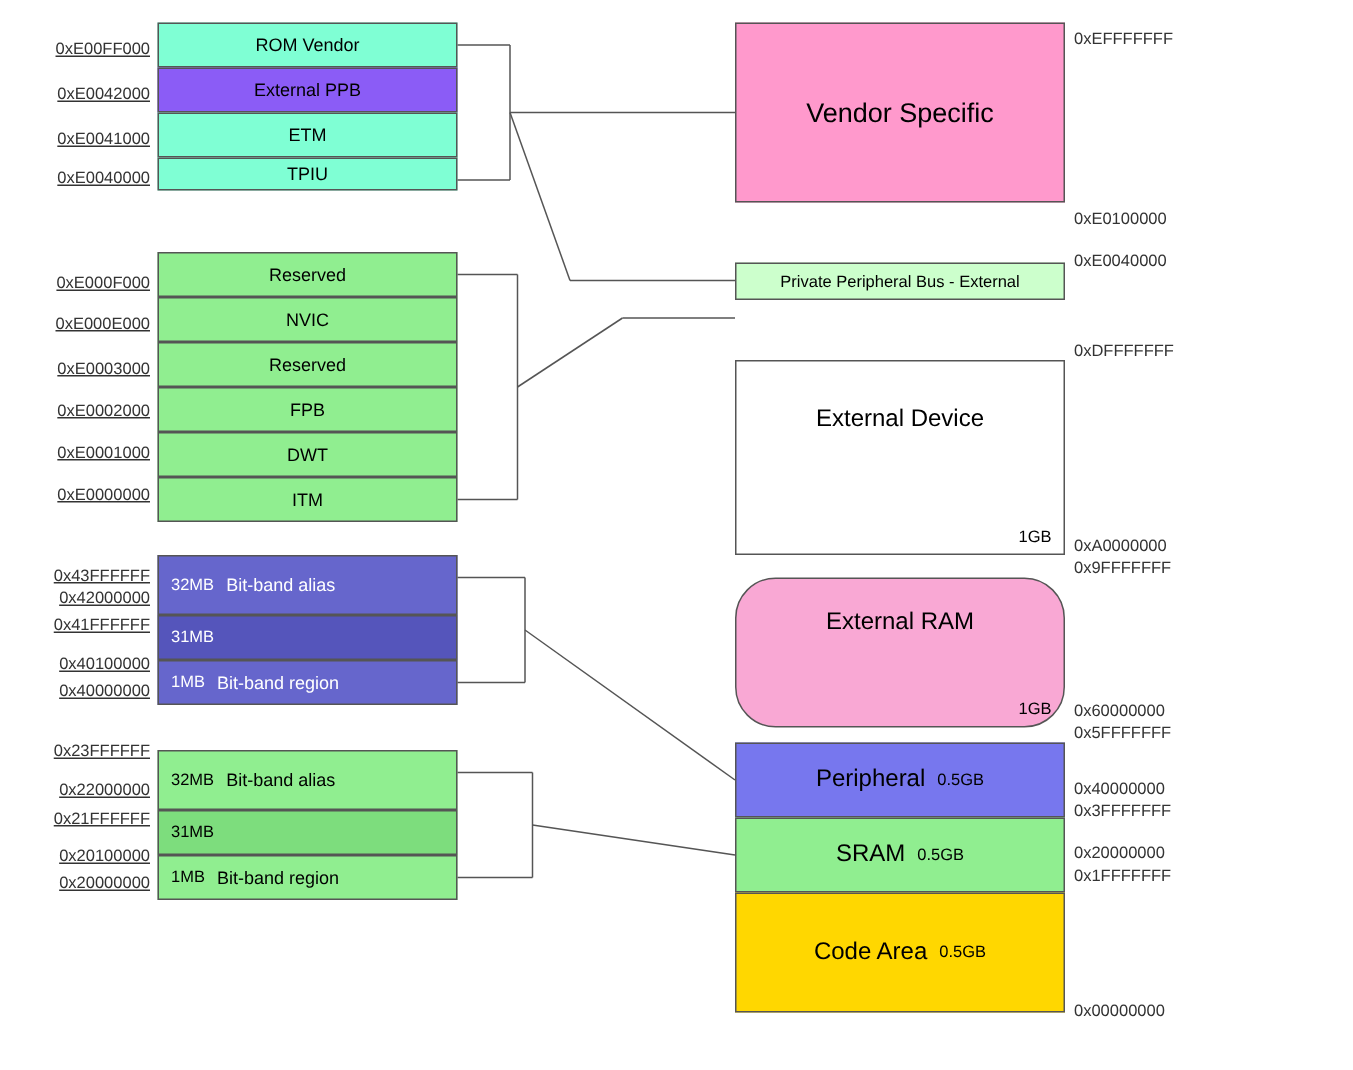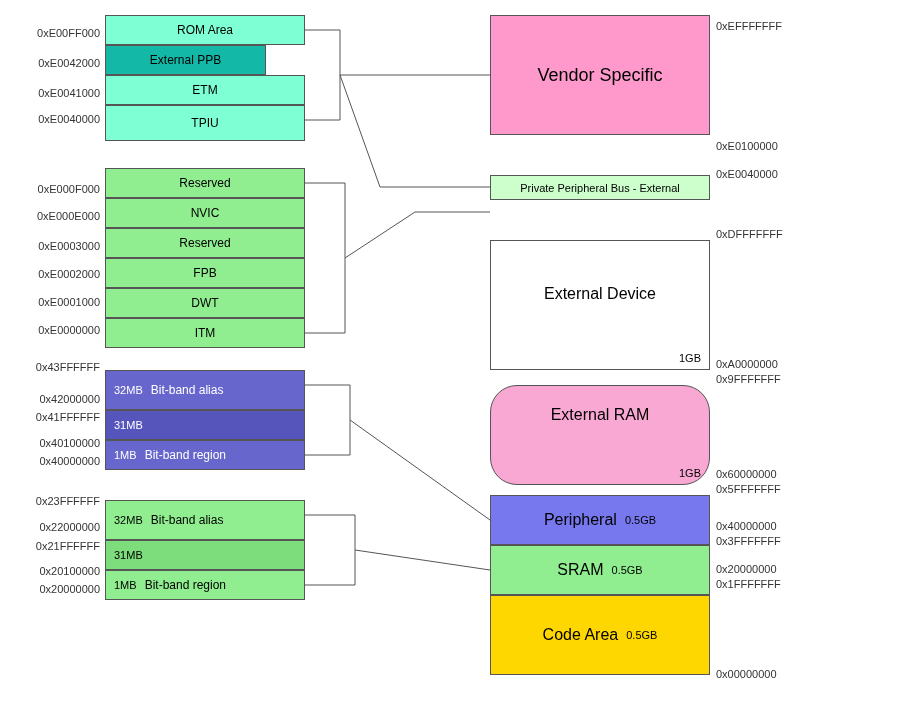--- a/index.html
+++ b/index.html
@@ -17,20 +17,21 @@
       width: 902px;
       height: 713px;
     }
     
     .addr {
       position: absolute;
       right: 0;
       font-size: 11px;
       color: #333;
       white-space: nowrap;
+      text-decoration: underline;
     }
     
     .addr-right {
       position: absolute;
       left: 0;
       font-size: 11px;
       color: #333;
       white-space: nowrap;
     }
     
@@ -65,36 +66,36 @@
     <div class="addr" style="top:27px;">0xE00FF000</div>
     <div class="addr" style="top:57px;">0xE0042000</div>
     <div class="addr" style="top:87px;">0xE0041000</div>
     <div class="addr" style="top:113px;">0xE0040000</div>
     <div class="addr" style="top:183px;">0xE000F000</div>
     <div class="addr" style="top:210px;">0xE000E000</div>
     <div class="addr" style="top:240px;">0xE0003000</div>
     <div class="addr" style="top:268px;">0xE0002000</div>
     <div class="addr" style="top:296px;">0xE0001000</div>
     <div class="addr" style="top:324px;">0xE0000000</div>
-    <div class="addr" style="top:361px;">0x43FFFFFF</div>
+    <div class="addr" style="top:378px;">0x43FFFFFF</div>
     <div class="addr" style="top:393px;">0x42000000</div>
     <div class="addr" style="top:411px;">0x41FFFFFF</div>
     <div class="addr" style="top:437px;">0x40100000</div>
     <div class="addr" style="top:455px;">0x40000000</div>
     <div class="addr" style="top:495px;">0x23FFFFFF</div>
     <div class="addr" style="top:521px;">0x22000000</div>
     <div class="addr" style="top:540px;">0x21FFFFFF</div>
     <div class="addr" style="top:565px;">0x20100000</div>
     <div class="addr" style="top:583px;">0x20000000</div>
   </div>
 
-  <div class="block" style="left:105px; top:15px; width:200px; height:30px; background:#7fffd4;">ROM Area</div>
-  <div class="block" style="left:105px; top:45px; width:161px; height:30px; background:#14b8a6;">External PPB</div>
+  <div class="block" style="left:105px; top:15px; width:200px; height:30px; background:#7fffd4;">ROM Vendor</div>
+  <div class="block" style="left:105px; top:45px; width:200px; height:30px; background:#8b5cf6;">External PPB</div>
   <div class="block" style="left:105px; top:75px; width:200px; height:30px; background:#7fffd4;">ETM</div>
-  <div class="block" style="left:105px; top:105px; width:200px; height:36px; background:#7fffd4;">TPIU</div>
+  <div class="block" style="left:105px; top:105px; width:200px; height:22px; background:#7fffd4;">TPIU</div>
 
   <div class="block" style="left:105px; top:168px; width:200px; height:30px; background:#90ee90;">Reserved</div>
   <div class="block" style="left:105px; top:198px; width:200px; height:30px; background:#90ee90;">NVIC</div>
   <div class="block" style="left:105px; top:228px; width:200px; height:30px; background:#90ee90;">Reserved</div>
   <div class="block" style="left:105px; top:288px; width:200px; height:30px; background:#90ee90;">DWT</div>
   <div class="block" style="left:105px; top:258px; width:200px; height:30px; background:#90ee90;">FPB</div>
   <div class="block" style="left:105px; top:318px; width:200px; height:30px; background:#90ee90;">ITM</div>
 
   <div class="block" style="left:105px; top:370px; width:200px; height:40px; background:#6666cc; color:#fff; justify-content:flex-start; padding-left:8px;"><span style="margin-right:8px;font-size:11px;">32MB</span> Bit-band alias</div>
   <div class="block" style="left:105px; top:410px; width:200px; height:30px; background:#5555bb; color:#fff; justify-content:flex-start; padding-left:8px;">
@@ -106,21 +107,21 @@
   <div class="block" style="left:105px; top:540px; width:200px; height:30px; background:#7ddd7d; justify-content:flex-start; padding-left:8px;">
       <span style="font-size:11px;">31MB</span>
     </div>
   <div class="block" style="left:105px; top:570px; width:200px; height:30px; background:#90ee90; justify-content:flex-start; padding-left:8px;"><span style="margin-right:8px;font-size:11px;">1MB</span> Bit-band region</div>
 
   <div class="block" style="left:490px; top:15px; width:220px; height:120px; background:#ff99cc; font-size:18px;">Vendor Specific</div>
 
   <div class="block" style="left:490px; top:175px; width:220px; height:25px; background:#ccffcc; font-size:11px;">Private Peripheral Bus - External</div>
 
 
-  <div class="block" style="left:490px; top:240px; width:220px; height:130px; background:#fff; border:1px solid #555; font-size:16px; flex-direction:column; justify-content:flex-start; padding-top:44px;">
+  <div class="block" style="left:490px; top:240px; width:220px; height:130px; background:#fff; border:1px solid #555; font-size:16px; flex-direction:column; justify-content:flex-start; padding-top:30px;">
     <span>External Device</span>
     <span style="font-size:11px; position:absolute; bottom:5px; right:8px;">1GB</span>
   </div>
 
   <div class="block" style="left:490px; top:385px; width:220px; height:100px; background:#f9a8d4; font-size:16px; flex-direction:column; justify-content:flex-start; padding-top:20px;border-radius:27px;">
     <span>External RAM</span>
     <span style="font-size:11px; position:absolute; bottom:5px; right:8px;">1GB</span>
   </div>
 
   <div class="block" style="left:490px; top:495px; width:220px; height:50px; background:#7777ee; color:#000000; font-size:16px;">

